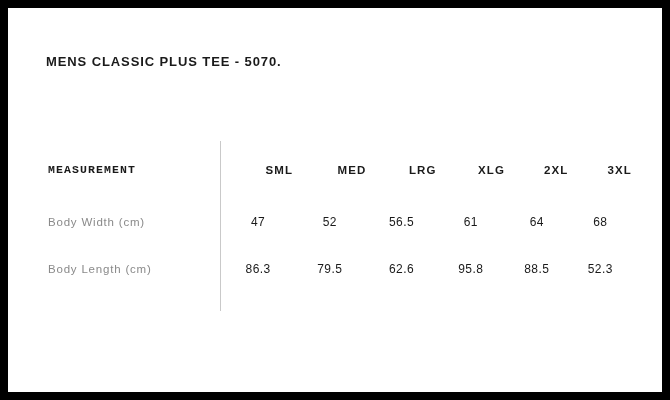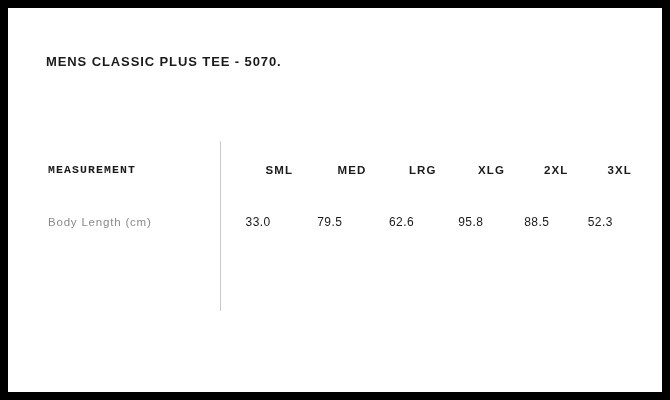--- a/index.html
+++ b/index.html
@@ -110,22 +110,31 @@
         <th>SML</th>
         <th>MED</th>
         <th>LRG</th>
         <th>XLG</th>
         <th>2XL</th>
         <th>3XL</th>
       </tr>
     </thead>
     <tbody>
       <tr>
+        <td class="label-col">Body Width (cm)</td>
+        <td>47</td>
+        <td>52</td>
+        <td>56.5</td>
+        <td>61</td>
+        <td>64</td>
+        <td>68</td>
+      </tr>
+      <tr>
         <td class="label-col">Body Length (cm)</td>
-        <td>33.0</td>
+        <td>86.3</td>
         <td>79.5</td>
         <td>62.6</td>
         <td>95.8</td>
         <td>88.5</td>
         <td>52.3</td>
       </tr>
     </tbody>
   </table>
 
 

